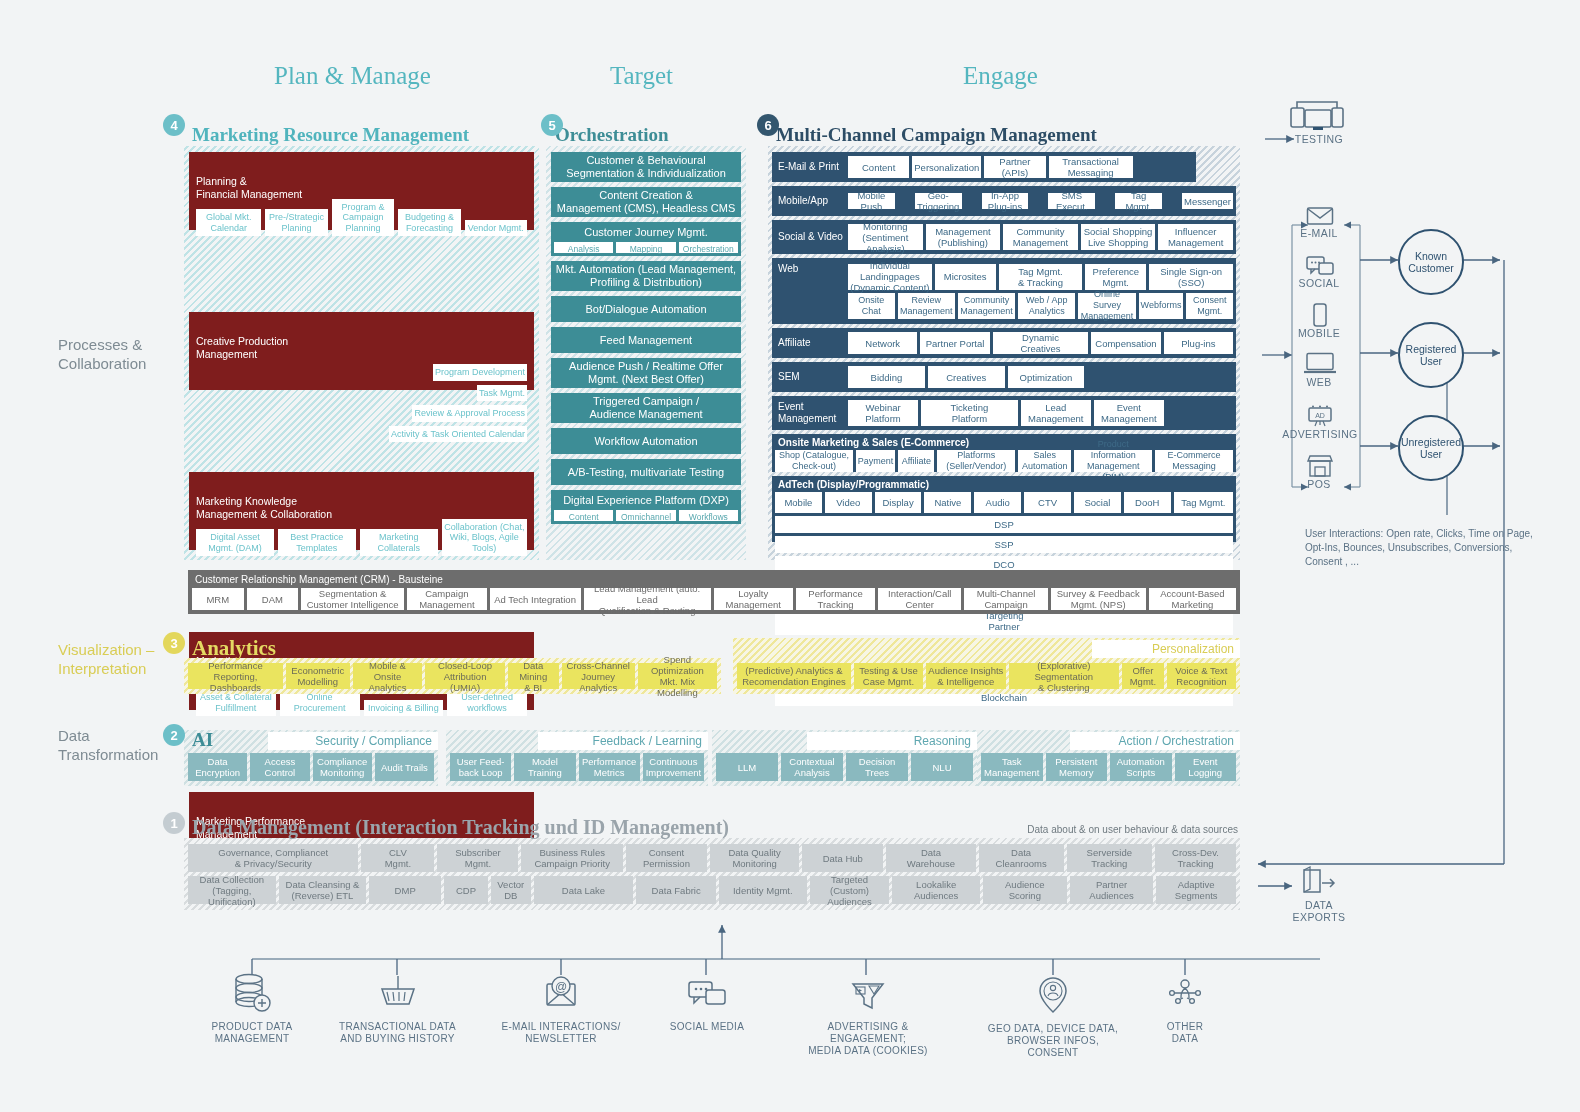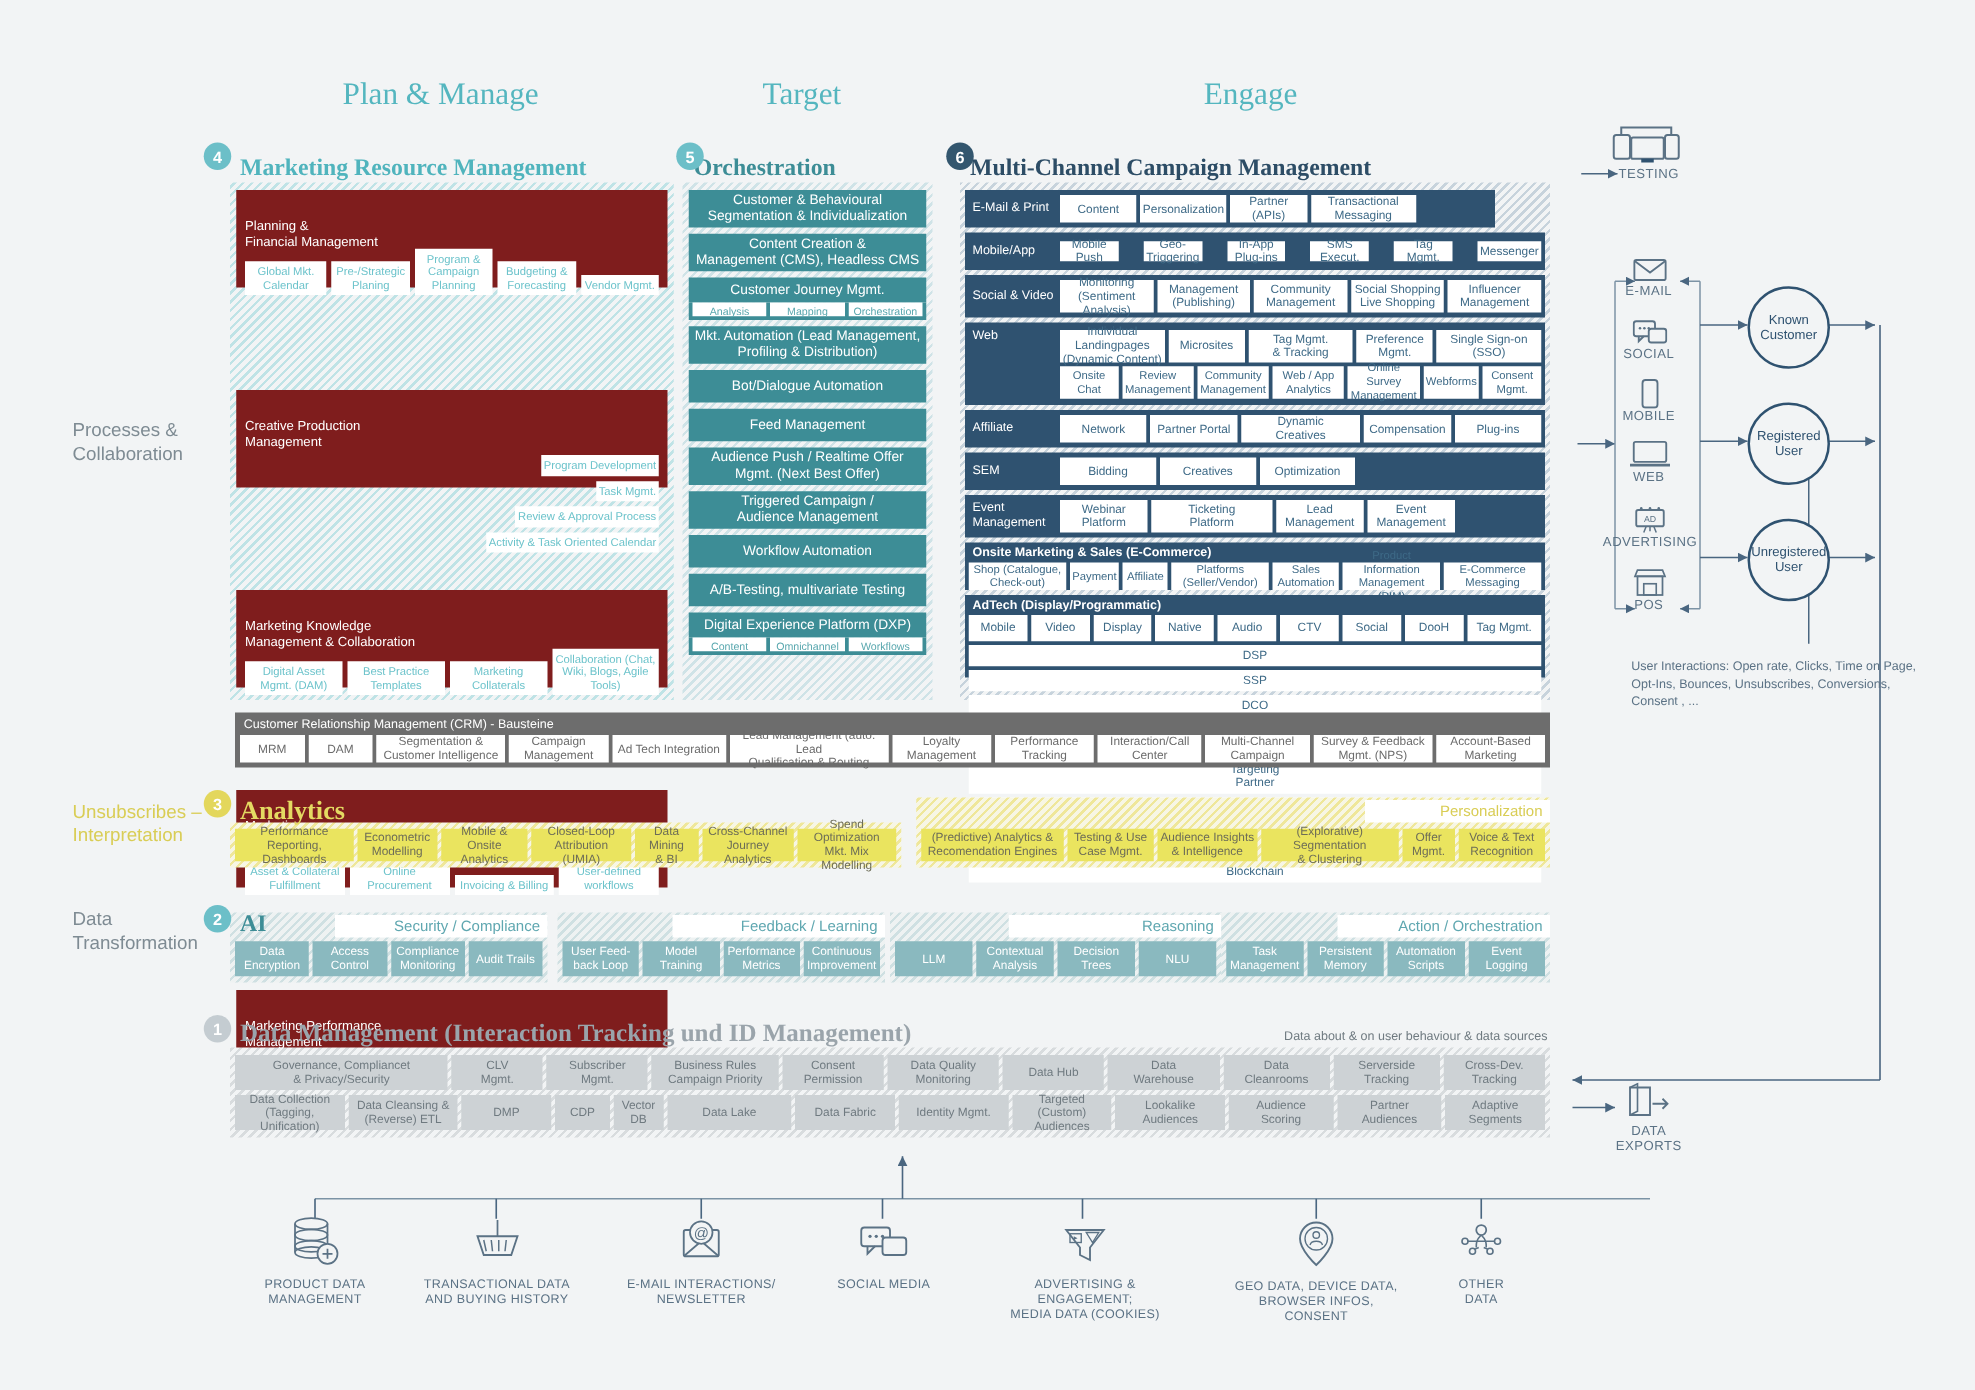--- a/index.html
+++ b/index.html
@@ -123,21 +123,21 @@
 <body>
 
 <div class="stage" id="stage">
 
   <div class="coltitle" style="left:274px;top:62px;">Plan &amp; Manage</div>
   <div class="coltitle" style="left:610px;top:62px;">Target</div>
   <div class="coltitle" style="left:963px;top:62px;">Engage</div>
 
   <div class="sidelabel" style="left:58px;top:335px;">Processes &amp;
 Collaboration</div>
-  <div class="sidelabel yellow" style="left:58px;top:640px;">Unsubscribes –
+  <div class="sidelabel yellow" style="left:58px;top:640px;">Visualization –
 Interpretation</div>
   <div class="sidelabel" style="left:58px;top:726px;">Data
 Transformation</div>
 
   <div class="badge t" style="left:163px;top:114px;">4</div>
   <div class="blocktitle bt-teal" style="left:192px;top:124px;">Marketing Resource Management</div>
   <div class="panel hatch-teal" style="left:184px;top:146px;width:355px;height:414px;"></div>
 
   <div class="panel grp-teal" style="left:189px;top:152px;width:345px;height:78px;">
     <div class="ghead">Planning &amp;

